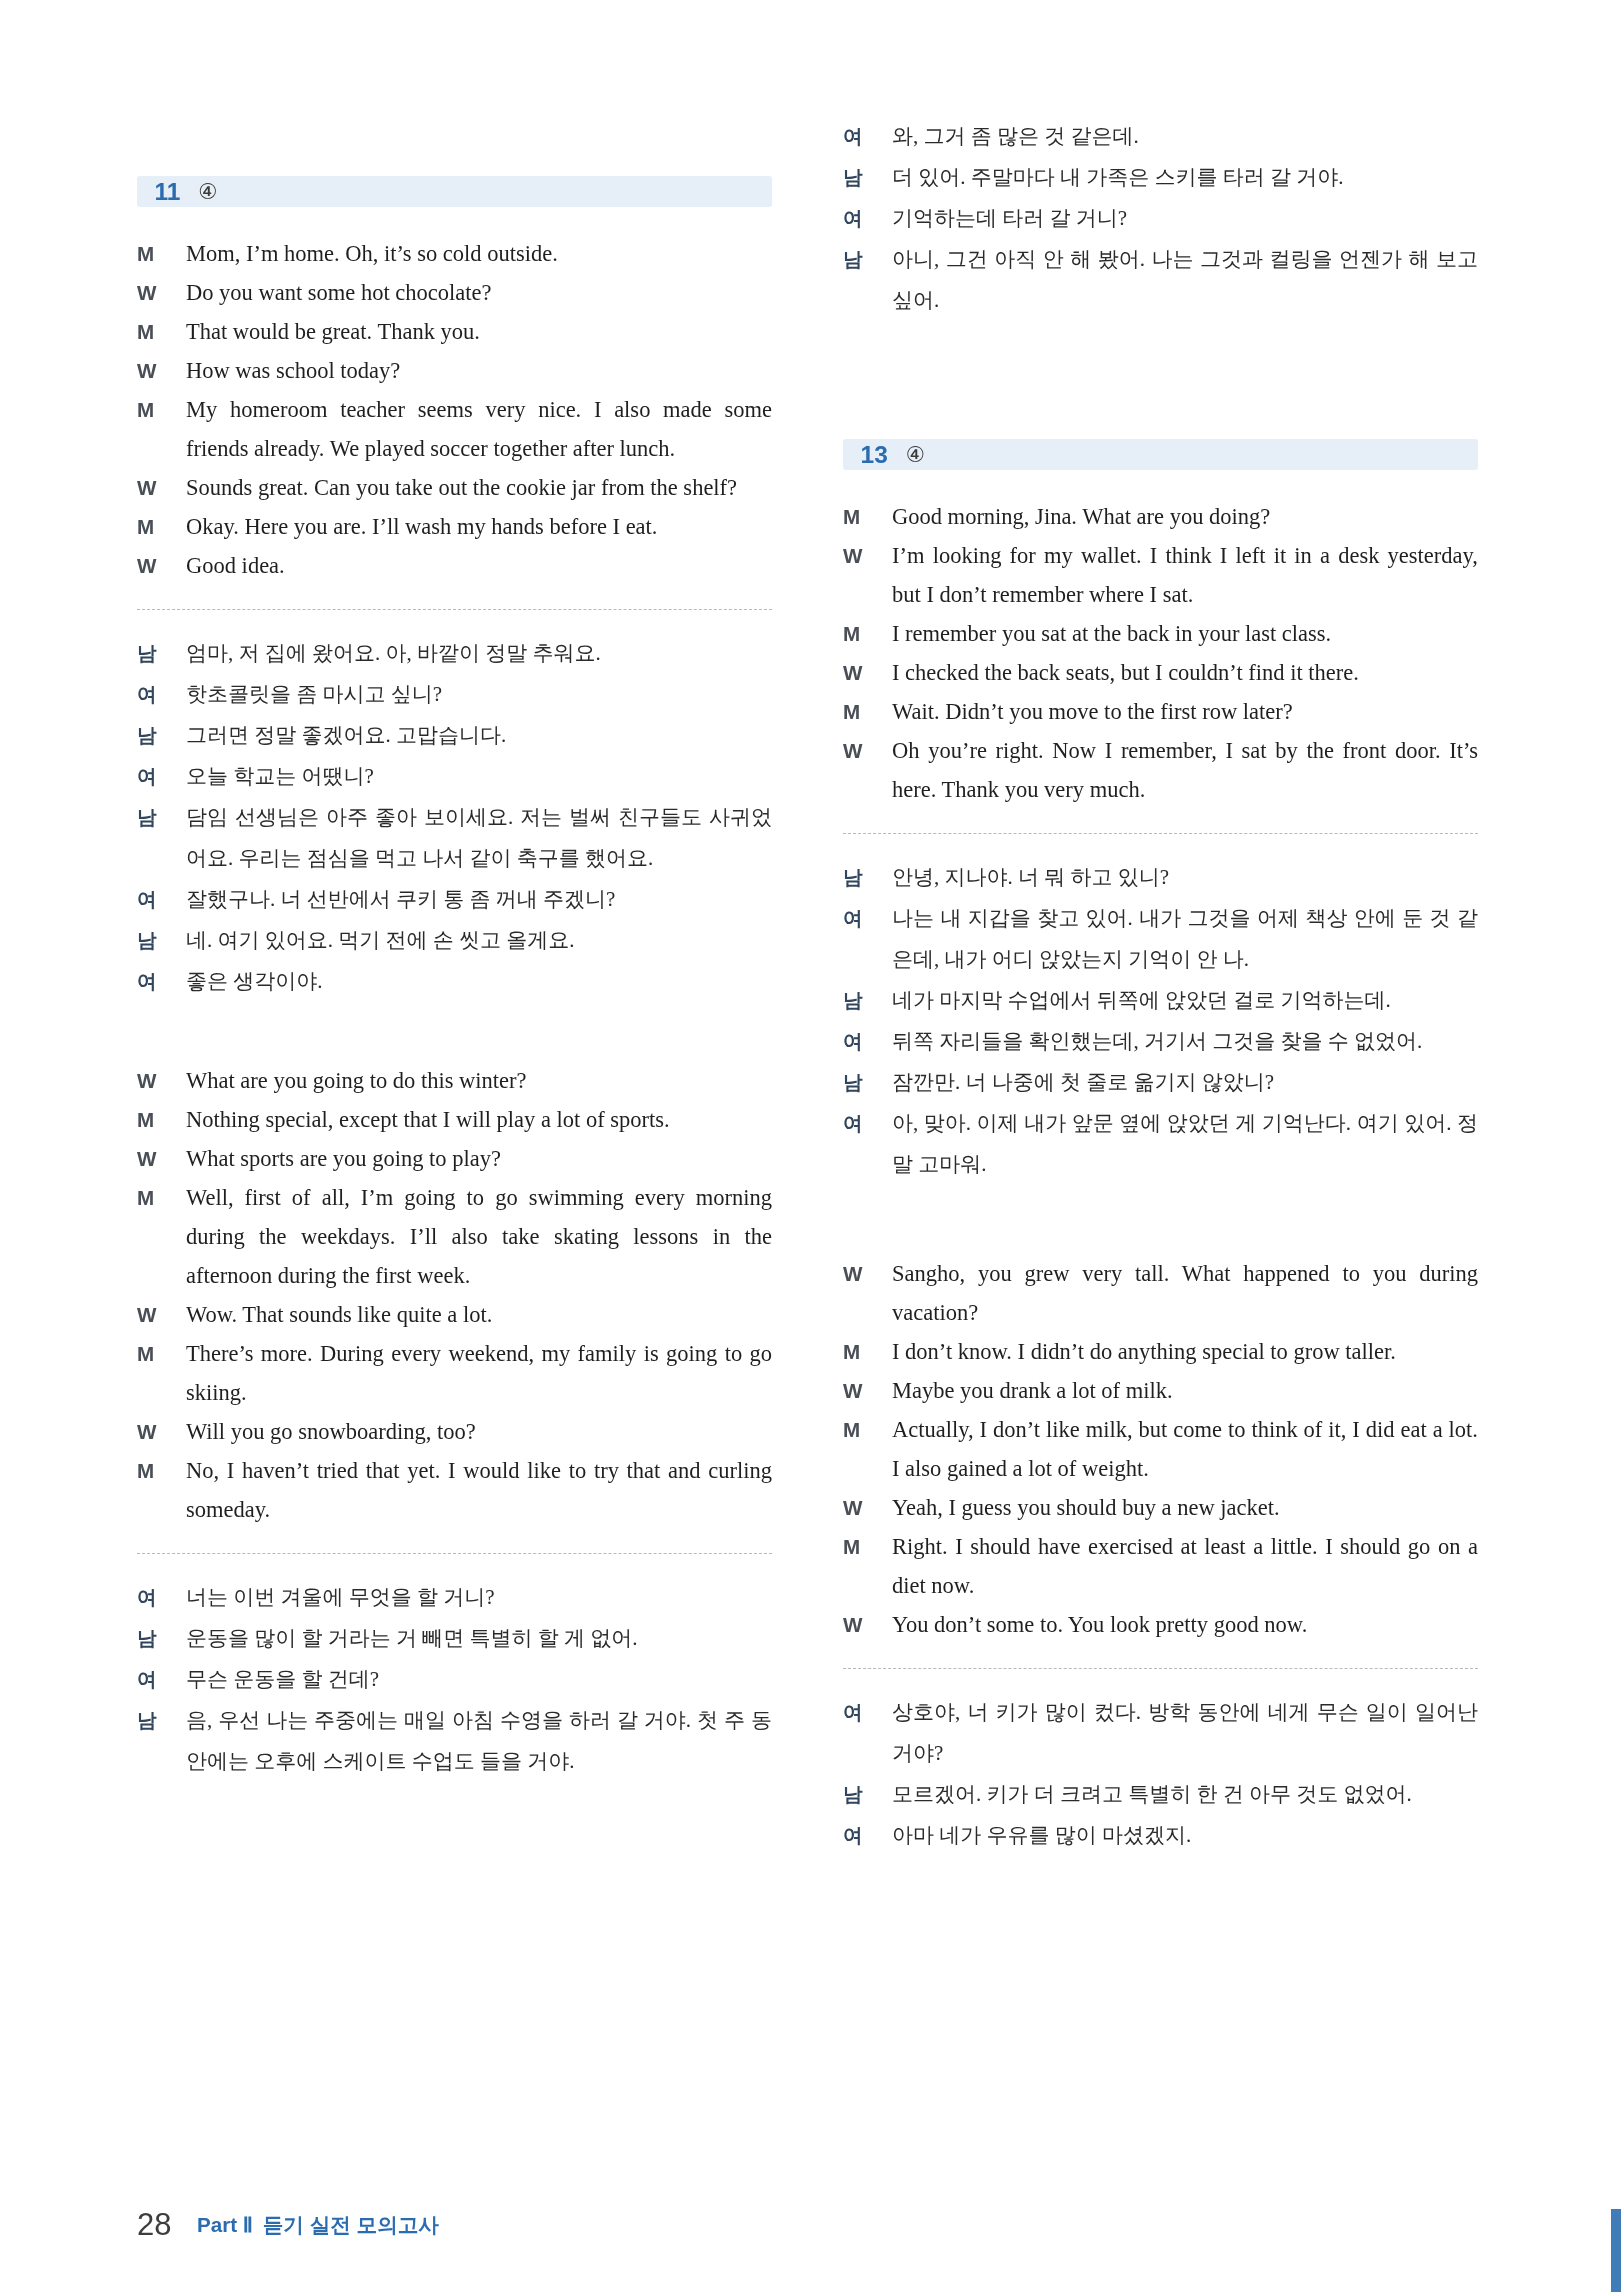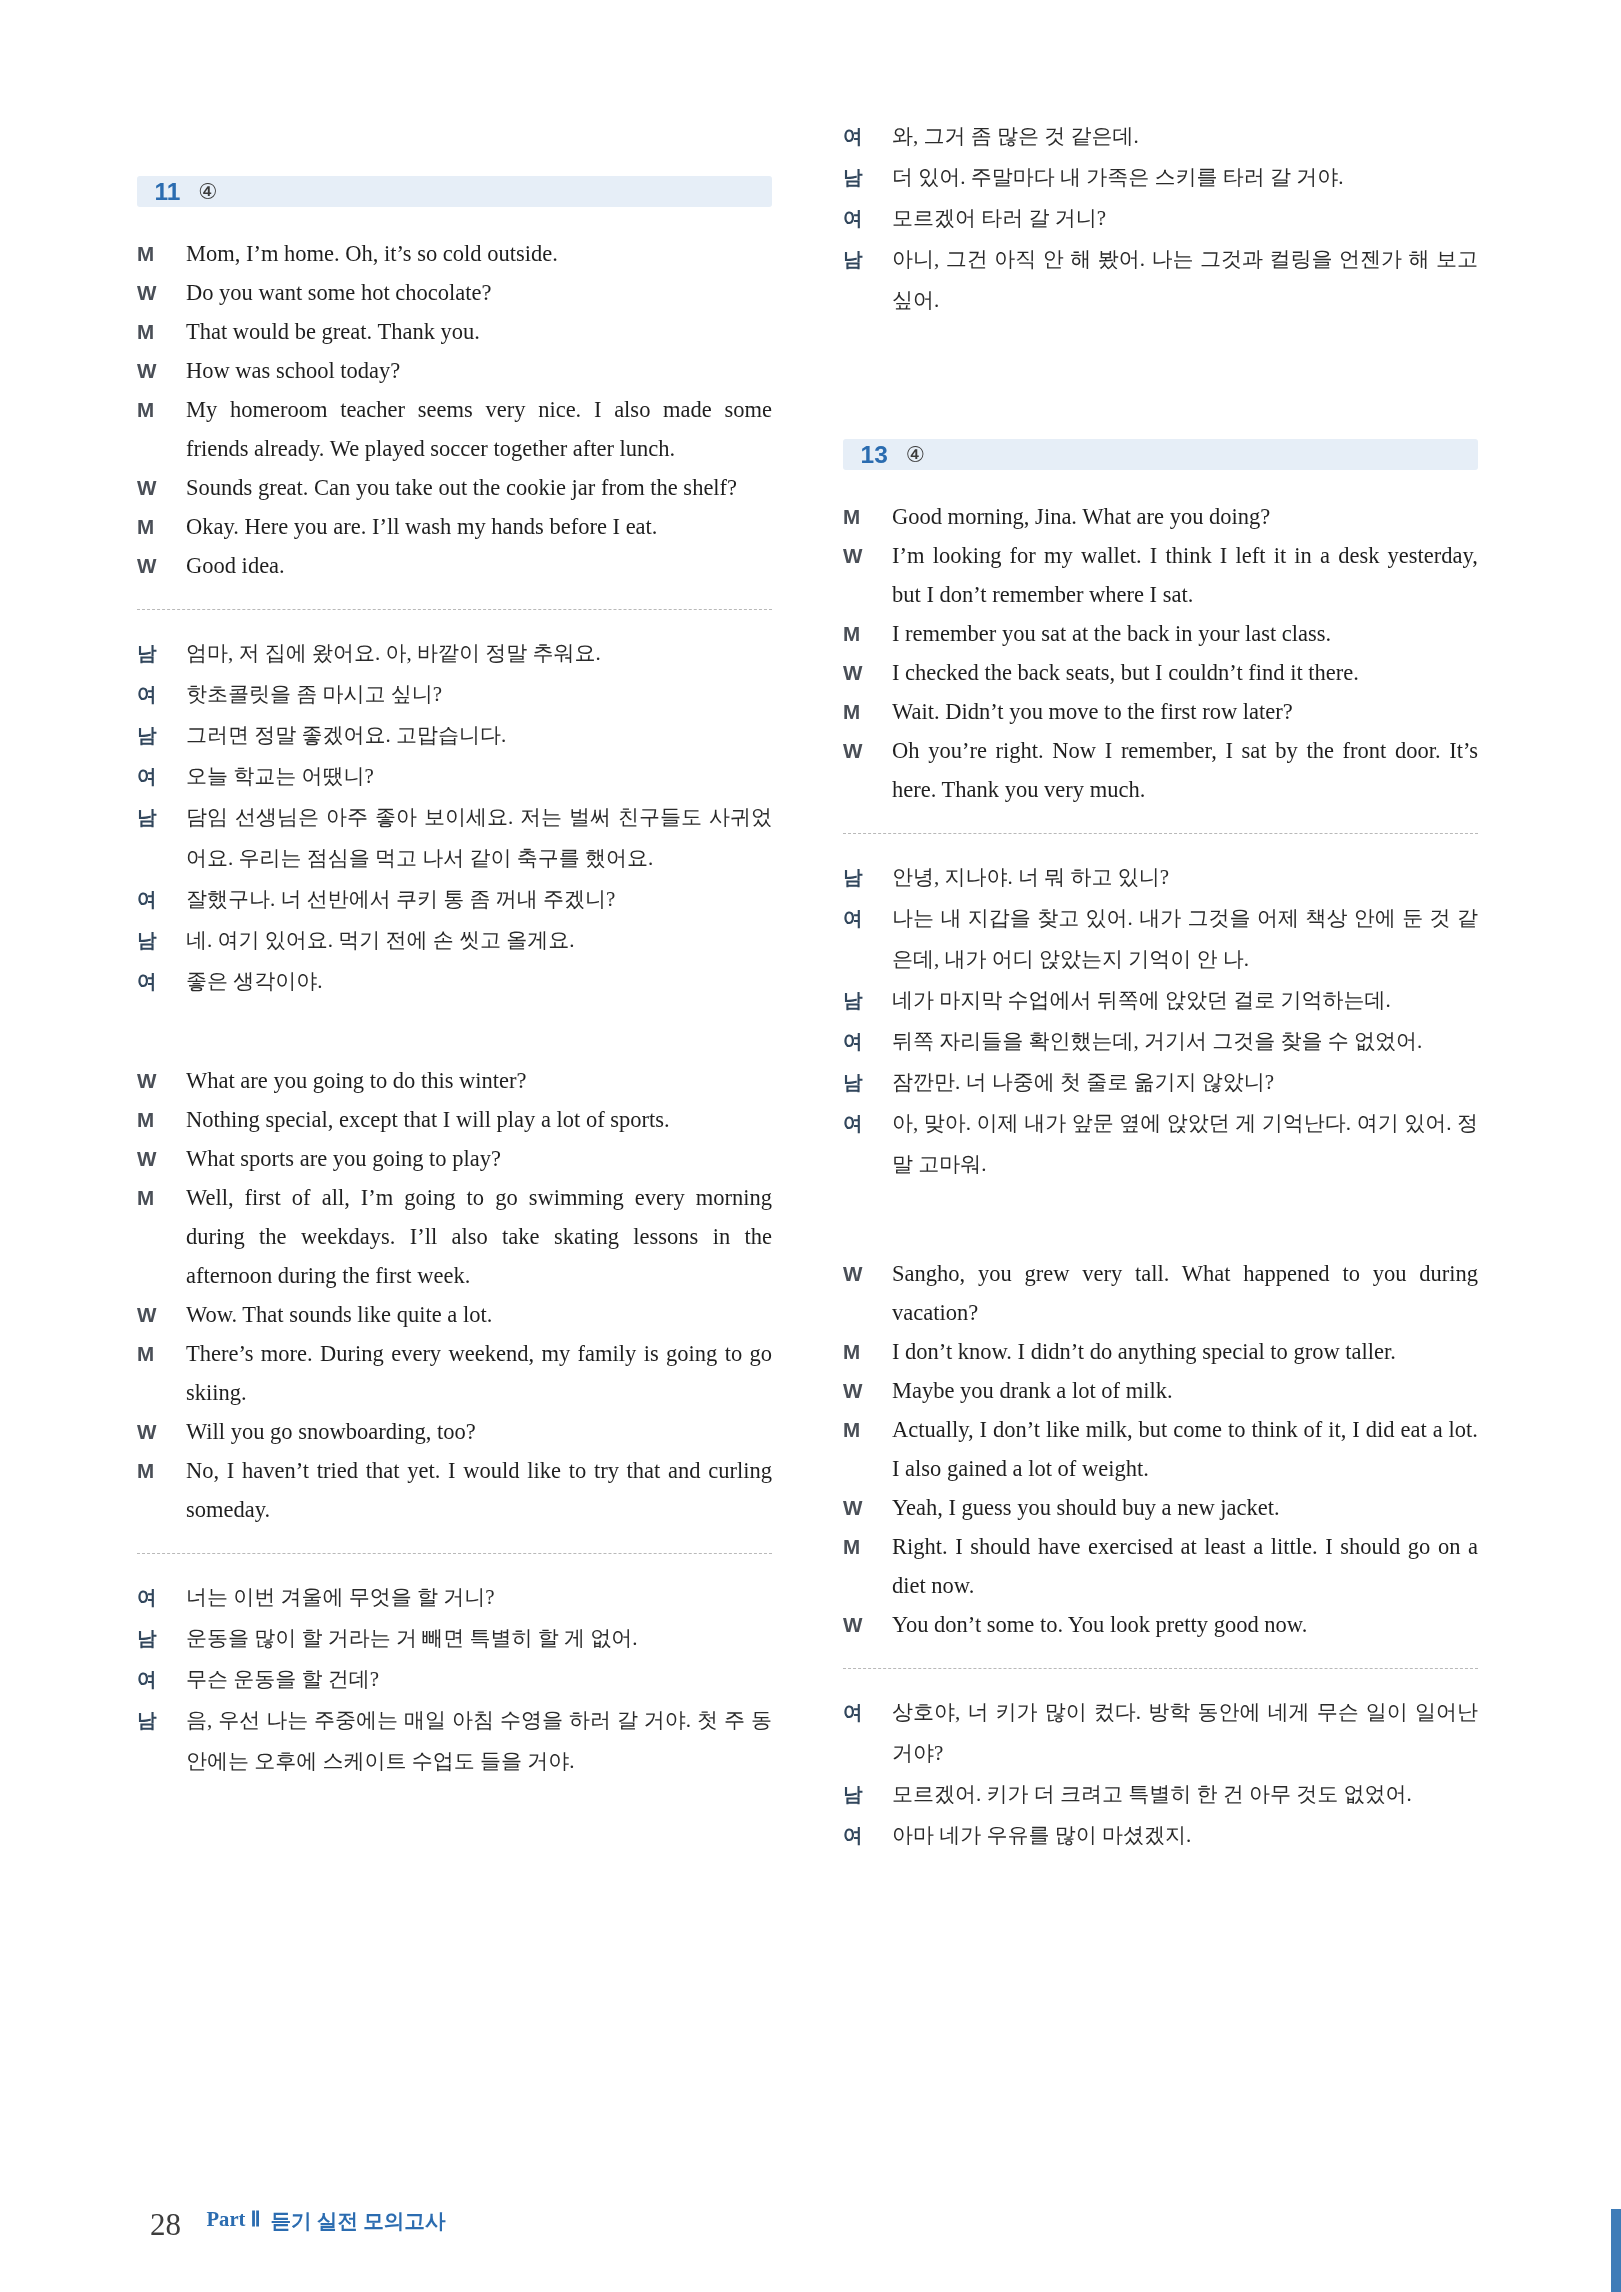--- a/index.html
+++ b/index.html
@@ -37,23 +37,23 @@
     font-weight:bold;
     font-family:"Liberation Sans", sans-serif;
   }
   .dialogue.en .speaker { color:#4a4f57; font-size:20.6px; }
   .dialogue.ko .speaker { color:#31465c; font-size:19.6px; }
   .text { flex:1; text-align:justify; }
 
   .divider { border-top:1px dashed #b9b9b9; margin:23.5px 0; }
 
   .footer {
-    position:absolute; left:150px; top:2207px;
-    display:flex; align-items:flex-start; gap:25.5px;
-    font-family:Liberation Serif, serif;
+    position:absolute; left:137px; top:2207px;
+    display:flex; align-items:center; gap:25.5px;
+    font-family:Liberation Sans, sans-serif;
   }
   .pagenum { font-size:31px; color:#3d3d3d; }
   .footer-part, .footer-title {
     font-size:20.6px; font-weight:bold; color: var(--accent, #2b6cb0);
   }
   .footer-part { margin-right:-15.7px; }
 
   .edge-tab {
     position:absolute; right:0; bottom:0;
     width:9.8px; height:84px;
@@ -198,21 +198,21 @@
         <div class="line">
           <span class="speaker">여</span>
           <span class="text">와, 그거 좀 많은 것 같은데.</span>
         </div>
         <div class="line">
           <span class="speaker">남</span>
           <span class="text">더 있어. 주말마다 내 가족은 스키를 타러 갈 거야.</span>
         </div>
         <div class="line">
           <span class="speaker">여</span>
-          <span class="text">모르겠어 타러 갈 거니?</span>
+          <span class="text">기억하는데 타러 갈 거니?</span>
         </div>
         <div class="line">
           <span class="speaker">남</span>
           <span class="text">아니, 그건 아직 안 해 봤어. 나는 그것과 컬링을 언젠가 해 보고 싶어.</span>
         </div>
       </div>
       <div style="height: 118px;"></div>
       <div class="q-header">
         <span class="q-num">13</span>
         <span class="q-ans">④</span>

